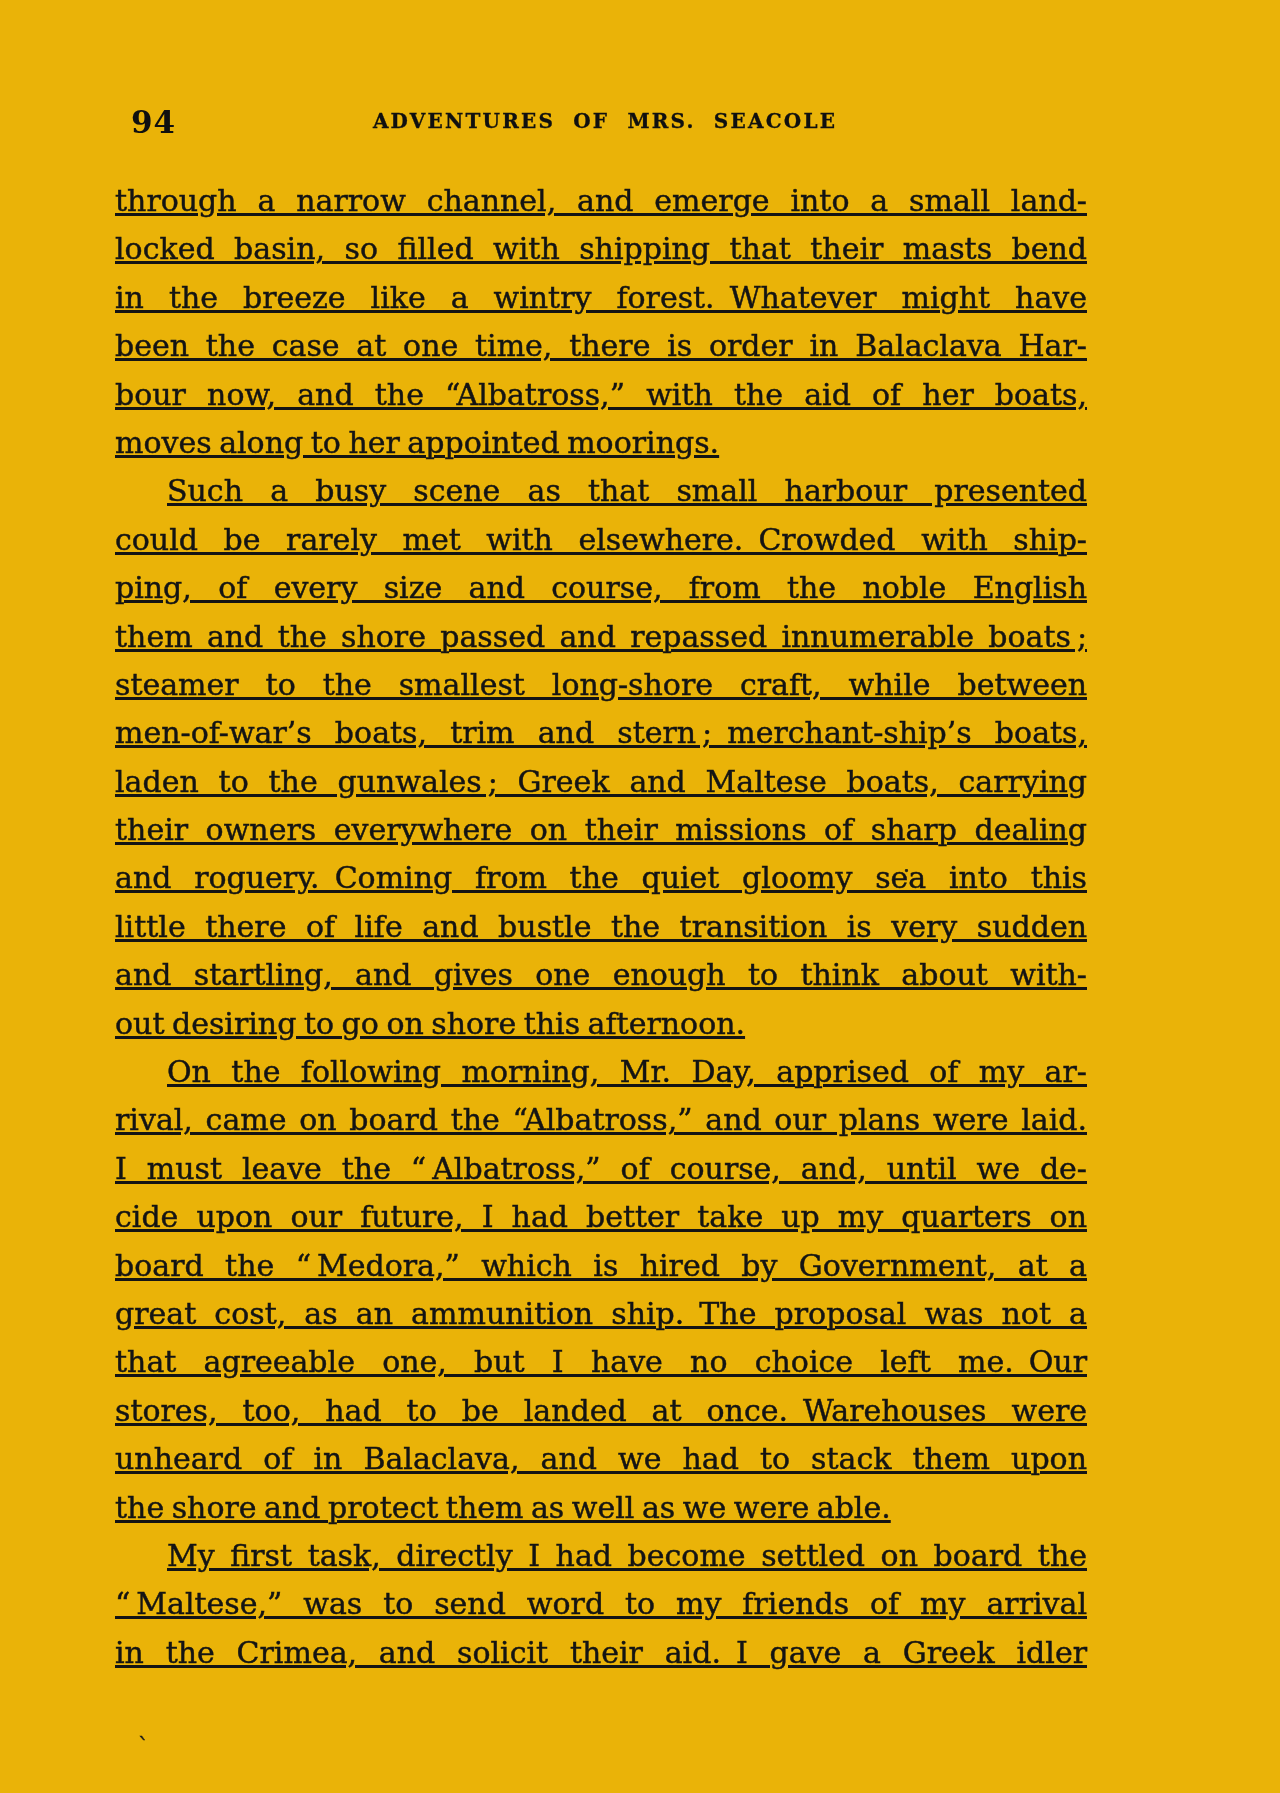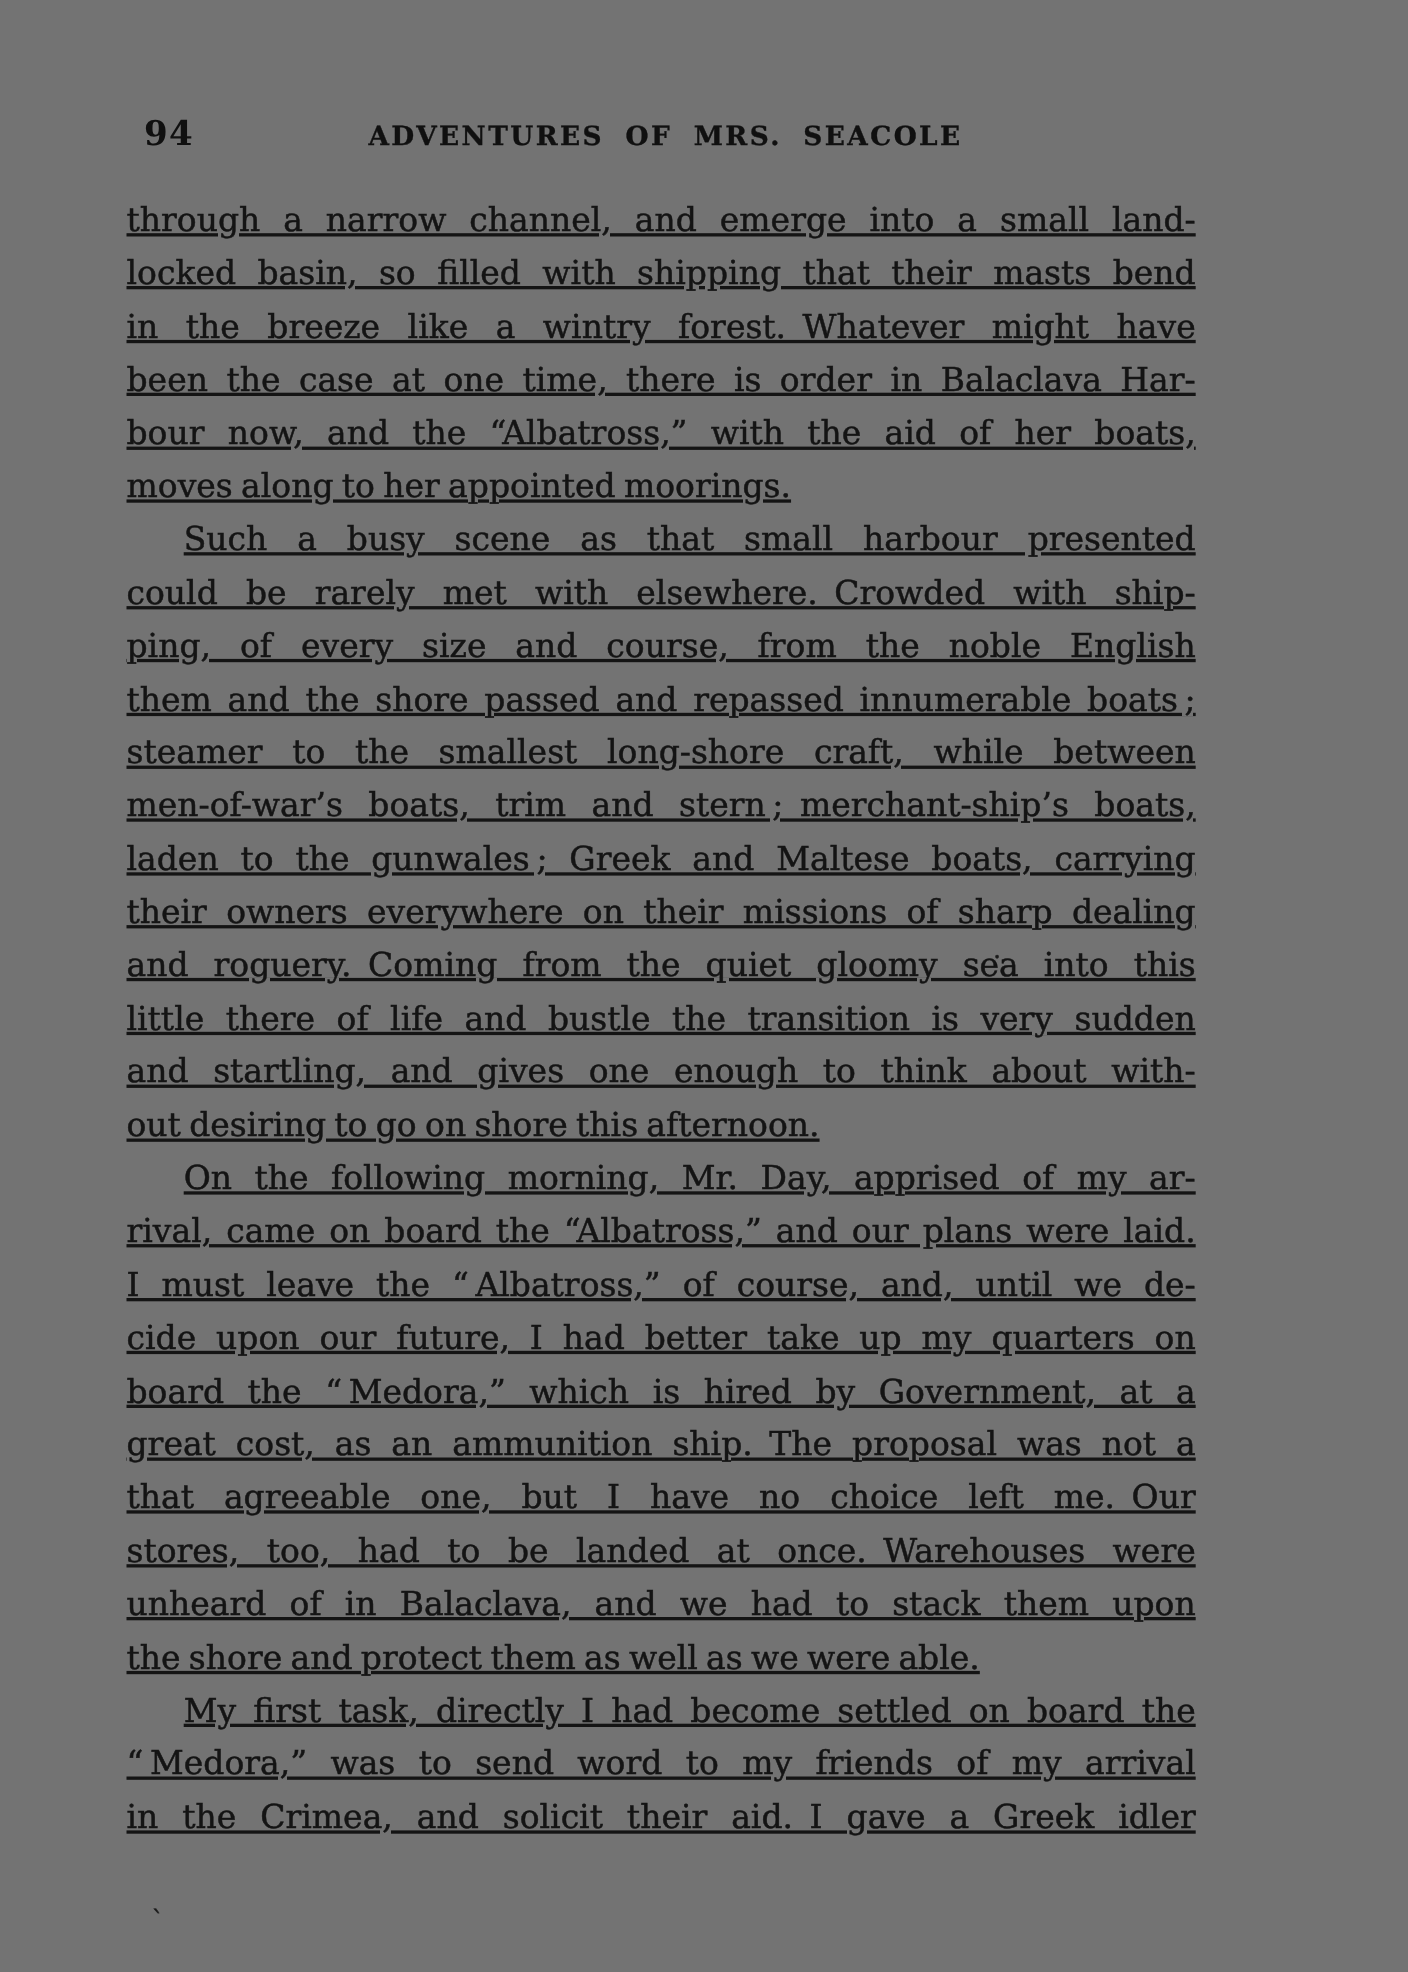--- a/index.html
+++ b/index.html
@@ -5,36 +5,36 @@
   html,body{margin:0;padding:0;}
   body{
     width:1280px;height:1793px;
     background:#ffffff;
     position:relative;
     overflow:hidden;
     font-family:"DejaVu Serif", serif;
     color:#141414;
   }
   .scan-page{
-    position:absolute;inset:0;background:#737373;
+    position:absolute;inset:0;background:#eab308;
   }
   .running-header{
     position:absolute;
     left:115px;top:104px;width:972px;height:40px;
   }
   .page-number{
     position:absolute;left:16px;top:0;
     font-size:31px;font-weight:700;
     letter-spacing:1px;
     color:#101010;
   }
   .header-title{
     position:absolute;left:0;right:16px;top:5px;
     text-align:center;
-    font-size:24px;font-weight:700;
+    font-size:20px;font-weight:700;
     letter-spacing:2.2px;
     word-spacing:9px;
     color:#101010;
     text-indent:24px;
     -webkit-text-stroke:0.3px #101010;
   }
   .page-body{
     position:absolute;
     left:115px;top:177px;width:972px;
   }
@@ -97,20 +97,20 @@
       <div class="line">rival, came on board the “Albatross,” and our plans were laid.</div>
       <div class="line">I must leave the “ Albatross,” of course, and, until we de-</div>
       <div class="line">cide upon our future, I had better take up my quarters on</div>
       <div class="line">board the “ Medora,” which is hired by Government, at a</div>
       <div class="line">great cost, as an ammunition ship. The proposal was not a</div>
       <div class="line">that agreeable one, but I have no choice left me. Our</div>
       <div class="line">stores, too, had to be landed at once. Warehouses were</div>
       <div class="line">unheard of in Balaclava, and we had to stack them upon</div>
       <div class="line last">the shore and protect them as well as we were able.</div>
       <div class="line indent">My first task, directly I had become settled on board the</div>
-      <div class="line">“ Medora,” was to send word to my friends of my arrival</div>
+      <div class="line">“ Maltese,” was to send word to my friends of my arrival</div>
       <div class="line">in the Crimea, and solicit their aid. I gave a Greek idler</div>
     </div>
 
 </div>
 
 <span class="artifact" style="left: 138px; top: 1742px;">`</span>
 <span class="artifact" style="left: 903px; top: 866px;">·</span>
 
 </body></html>

